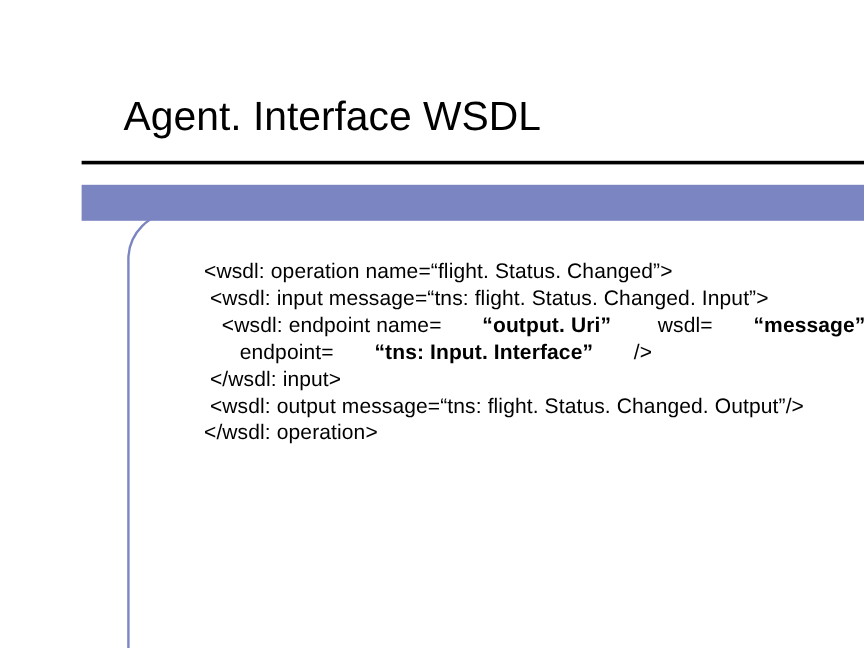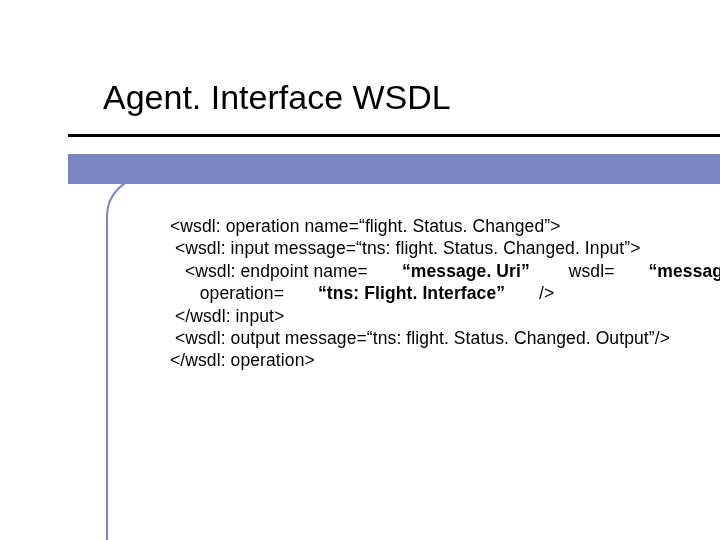--- a/index.html
+++ b/index.html
@@ -70,19 +70,19 @@
 <div class="slide">
   <div class="header">
     <div class="title">Agent. Interface WSDL</div>
   </div>
   <div class="title-underline"></div>
   <div class="purple-band"></div>
 
   <div class="content-frame">
     <div class="code"><span>&lt;wsdl: operation name=“flight. Status. Changed”&gt;</span>
 <span> &lt;wsdl: input message=“tns: flight. Status. Changed. Input”&gt;</span>
-<span>   &lt;wsdl: endpoint name=</span><span class="bold">“message. Uri”</span><span> wsdl=</span><span class="bold">“message”</span>
-<span>      operation=</span><span class="bold">“tns: Flight. Interface”</span><span>/&gt;</span>
+<span>   &lt;wsdl: endpoint name=</span><span class="bold">“output. Uri”</span><span> wsdl=</span><span class="bold">“message”</span>
+<span>      endpoint=</span><span class="bold">“tns: Input. Interface”</span><span>/&gt;</span>
 <span> &lt;/wsdl: input&gt;</span>
 <span> &lt;wsdl: output message=“tns: flight. Status. Changed. Output”/&gt;</span>
 <span>&lt;/wsdl: operation&gt;</span></div>
   </div>
 </div>
 
 </body></html>

